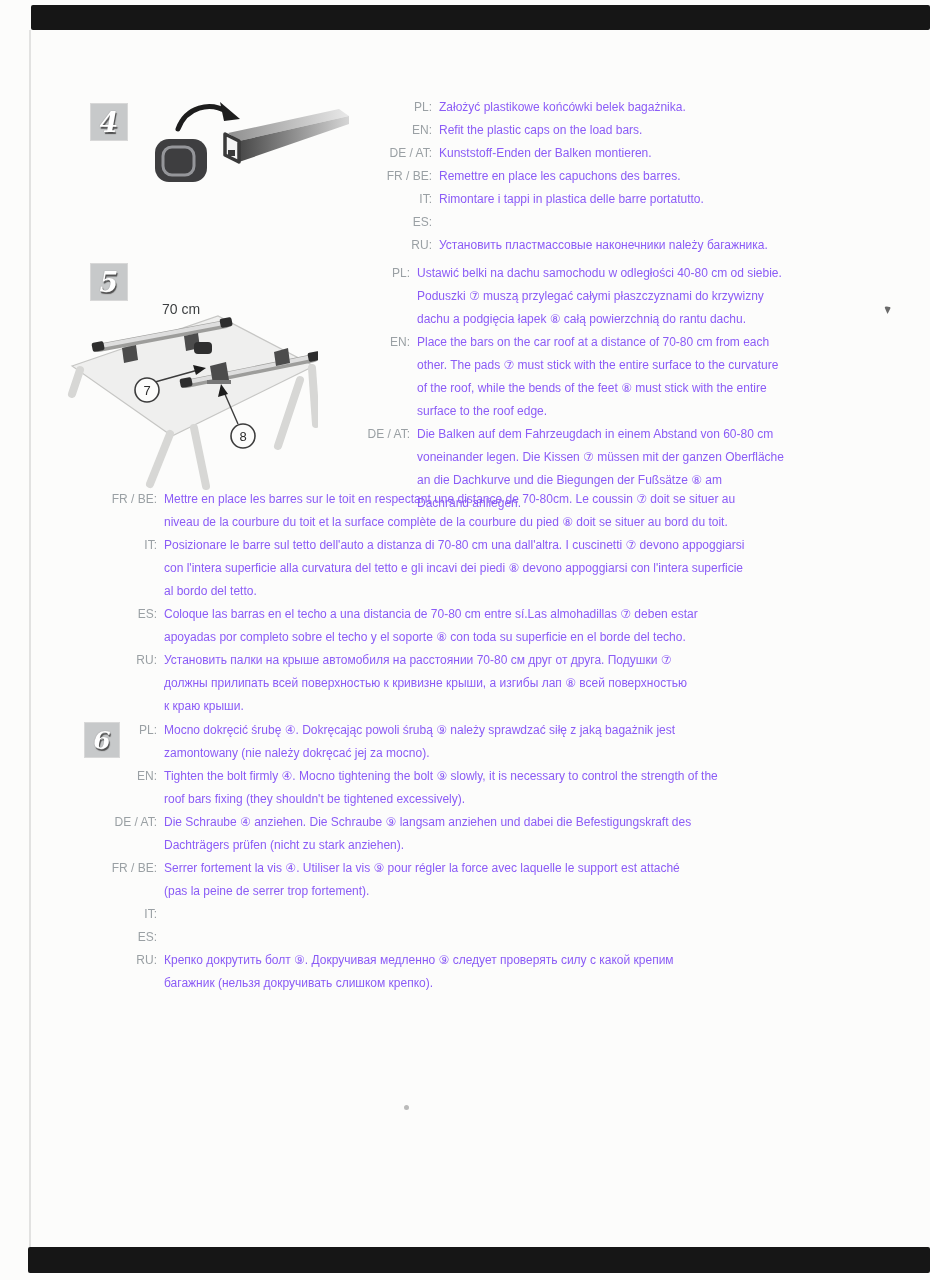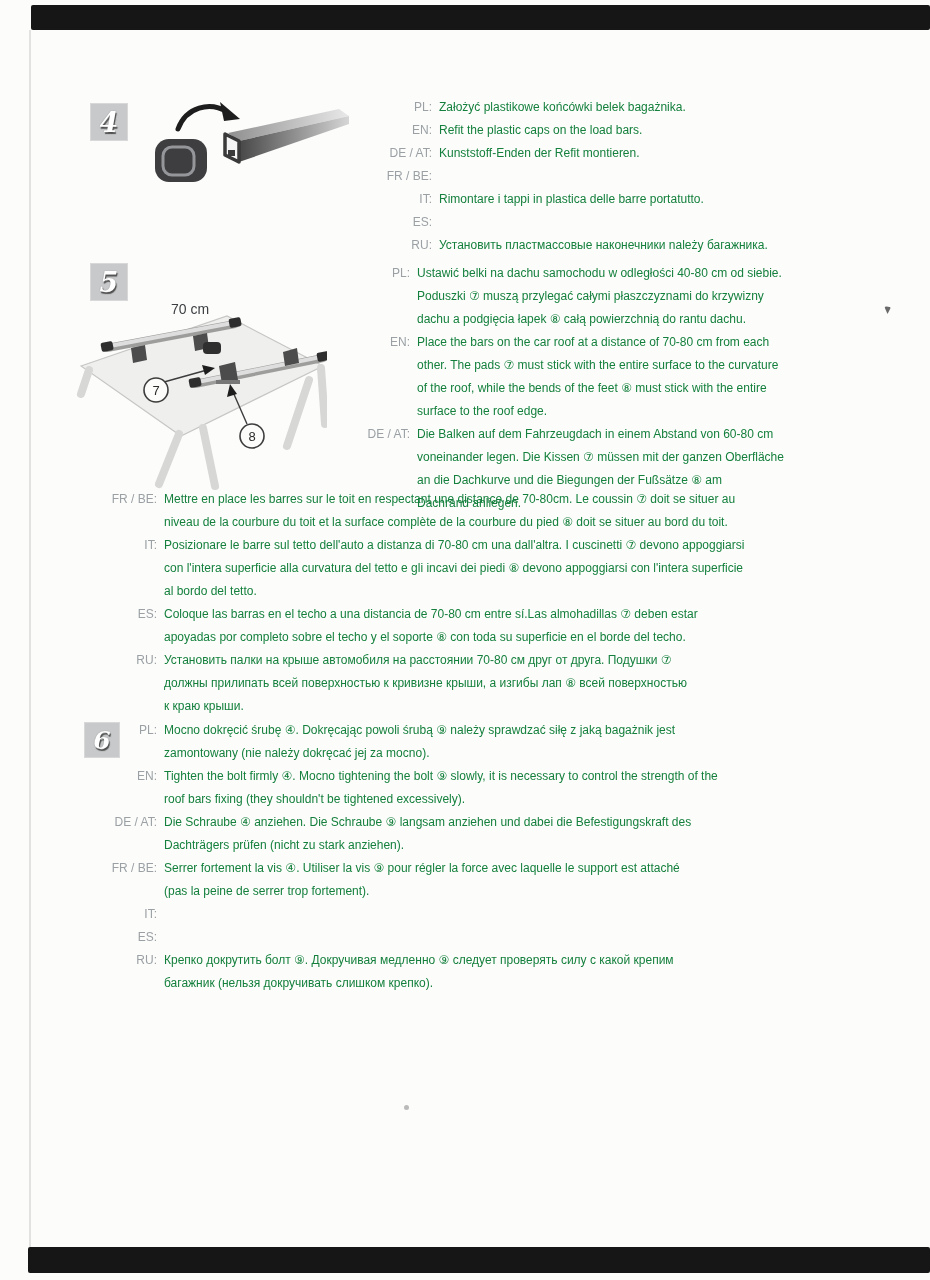--- a/index.html
+++ b/index.html
@@ -35,35 +35,35 @@
   .badge.s5{left:90px;top:263px;}
   .badge.s6{left:84px;top:722px;width:36px;height:36px;font-size:25px;}
 
   
   .lang-block{position:absolute;}
   .row{display:flex;align-items:flex-start;font-size:12px;line-height:23px;}
   .lbl{
     flex:0 0 auto;text-align:right;color:#9aa0a4;white-space:nowrap;
   }
   .txt{
-    margin-left:7px;color:#15803d;white-space:pre-line;
+    margin-left:7px;color:#8b5cf6;white-space:pre-line;
   }
   .s4-block{left:310px;top:96px;width:610px;}
   .s4-block .lbl{width:122px;}
   .s5-right{left:300px;top:262px;width:618px;}
   .s5-right .lbl{width:110px;}
   .s5-full{left:75px;top:488px;width:848px;}
   .s5-full .lbl{width:82px;}
   .s6-block{left:75px;top:719px;width:848px;}
   .s6-block .lbl{width:82px;}
 
   
   .fig{position:absolute;}
   .fig4{left:140px;top:98px;width:215px;height:108px;}
-  .fig5{left:75px;top:286px;width:252px;height:206px;}
+  .fig5{left:66px;top:286px;width:252px;height:206px;}
   svg text{font-family:"Liberation Sans","DejaVu Sans",sans-serif;}
 </style>
 </head>
 <body>
 
 <div class="sheet">
 
   <div class="scan-bar top"></div>
   <div class="scan-bar bottom"></div>
   <div class="scan-edge-left"></div>
@@ -102,24 +102,25 @@
     <div class="row">
         <span class="lbl">PL:</span>
         <span class="txt">Założyć plastikowe końcówki belek bagażnika.</span>
       </div>
     <div class="row">
         <span class="lbl">EN:</span>
         <span class="txt">Refit the plastic caps on the load bars.</span>
       </div>
     <div class="row">
         <span class="lbl">DE / AT:</span>
-        <span class="txt">Kunststoff-Enden der Refit montieren.</span>
+        <span class="txt">Kunststoff-Enden der Balken montieren.</span>
       </div>
     <div class="row">
         <span class="lbl">FR / BE:</span>
+        <span class="txt">Remettre en place les capuchons des barres.</span>
       </div>
     <div class="row">
         <span class="lbl">IT:</span>
         <span class="txt">Rimontare i tappi in plastica delle barre portatutto.</span>
       </div>
     <div class="row">
         <span class="lbl">ES:</span>
       </div>
     <div class="row">
         <span class="lbl">RU:</span>

